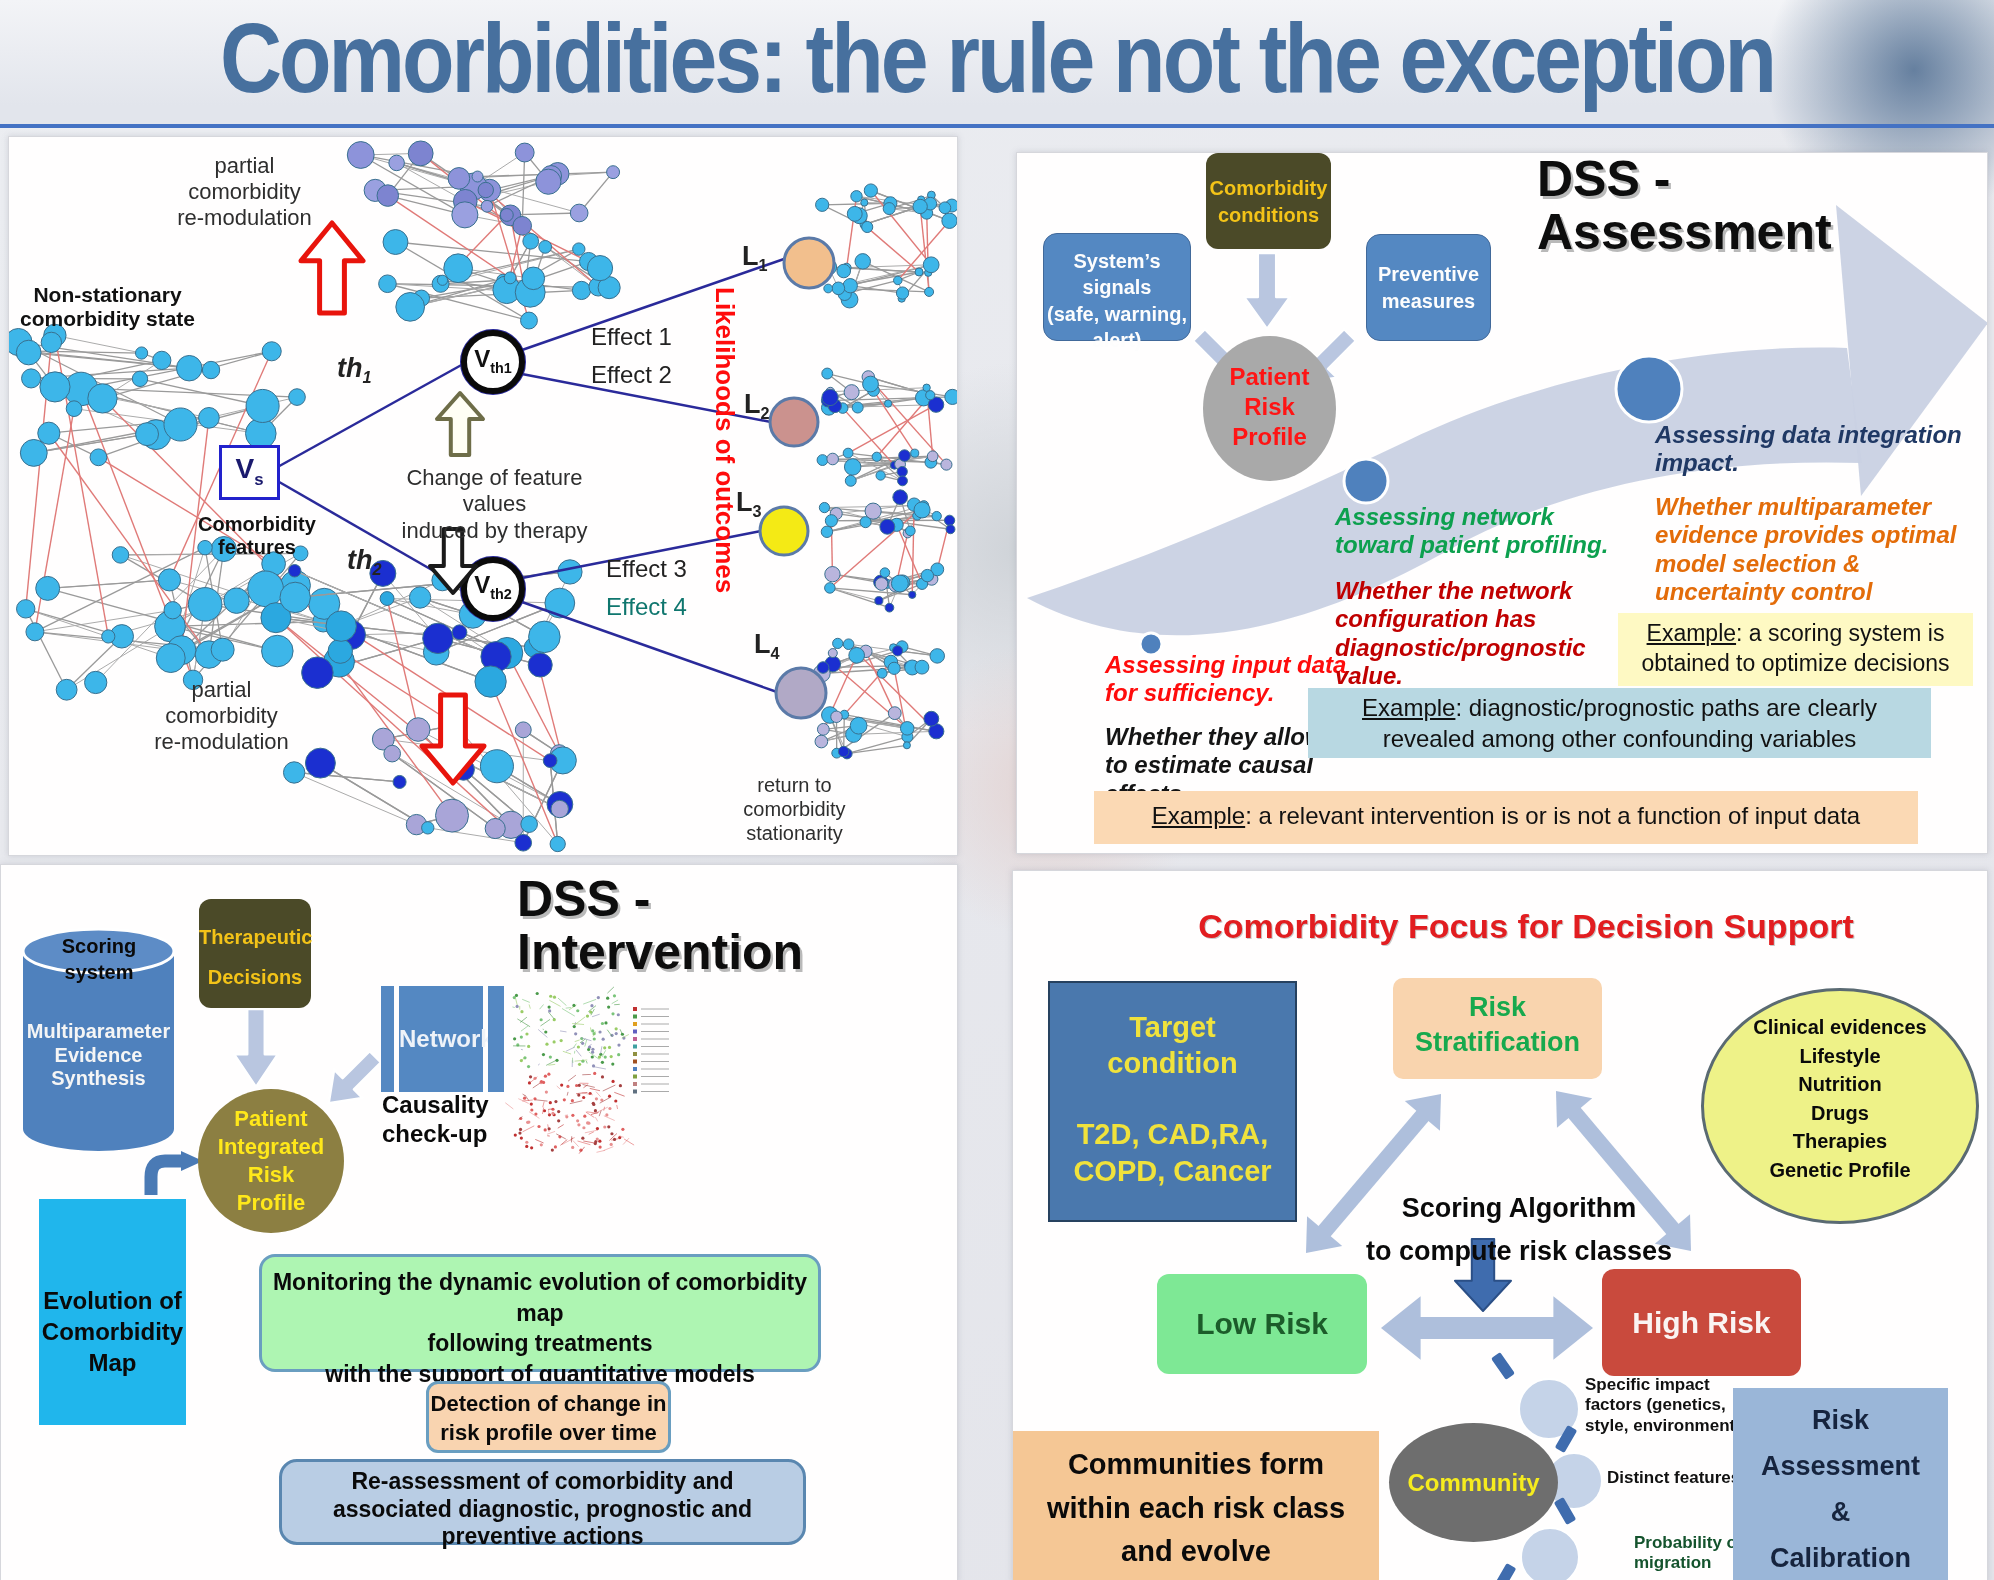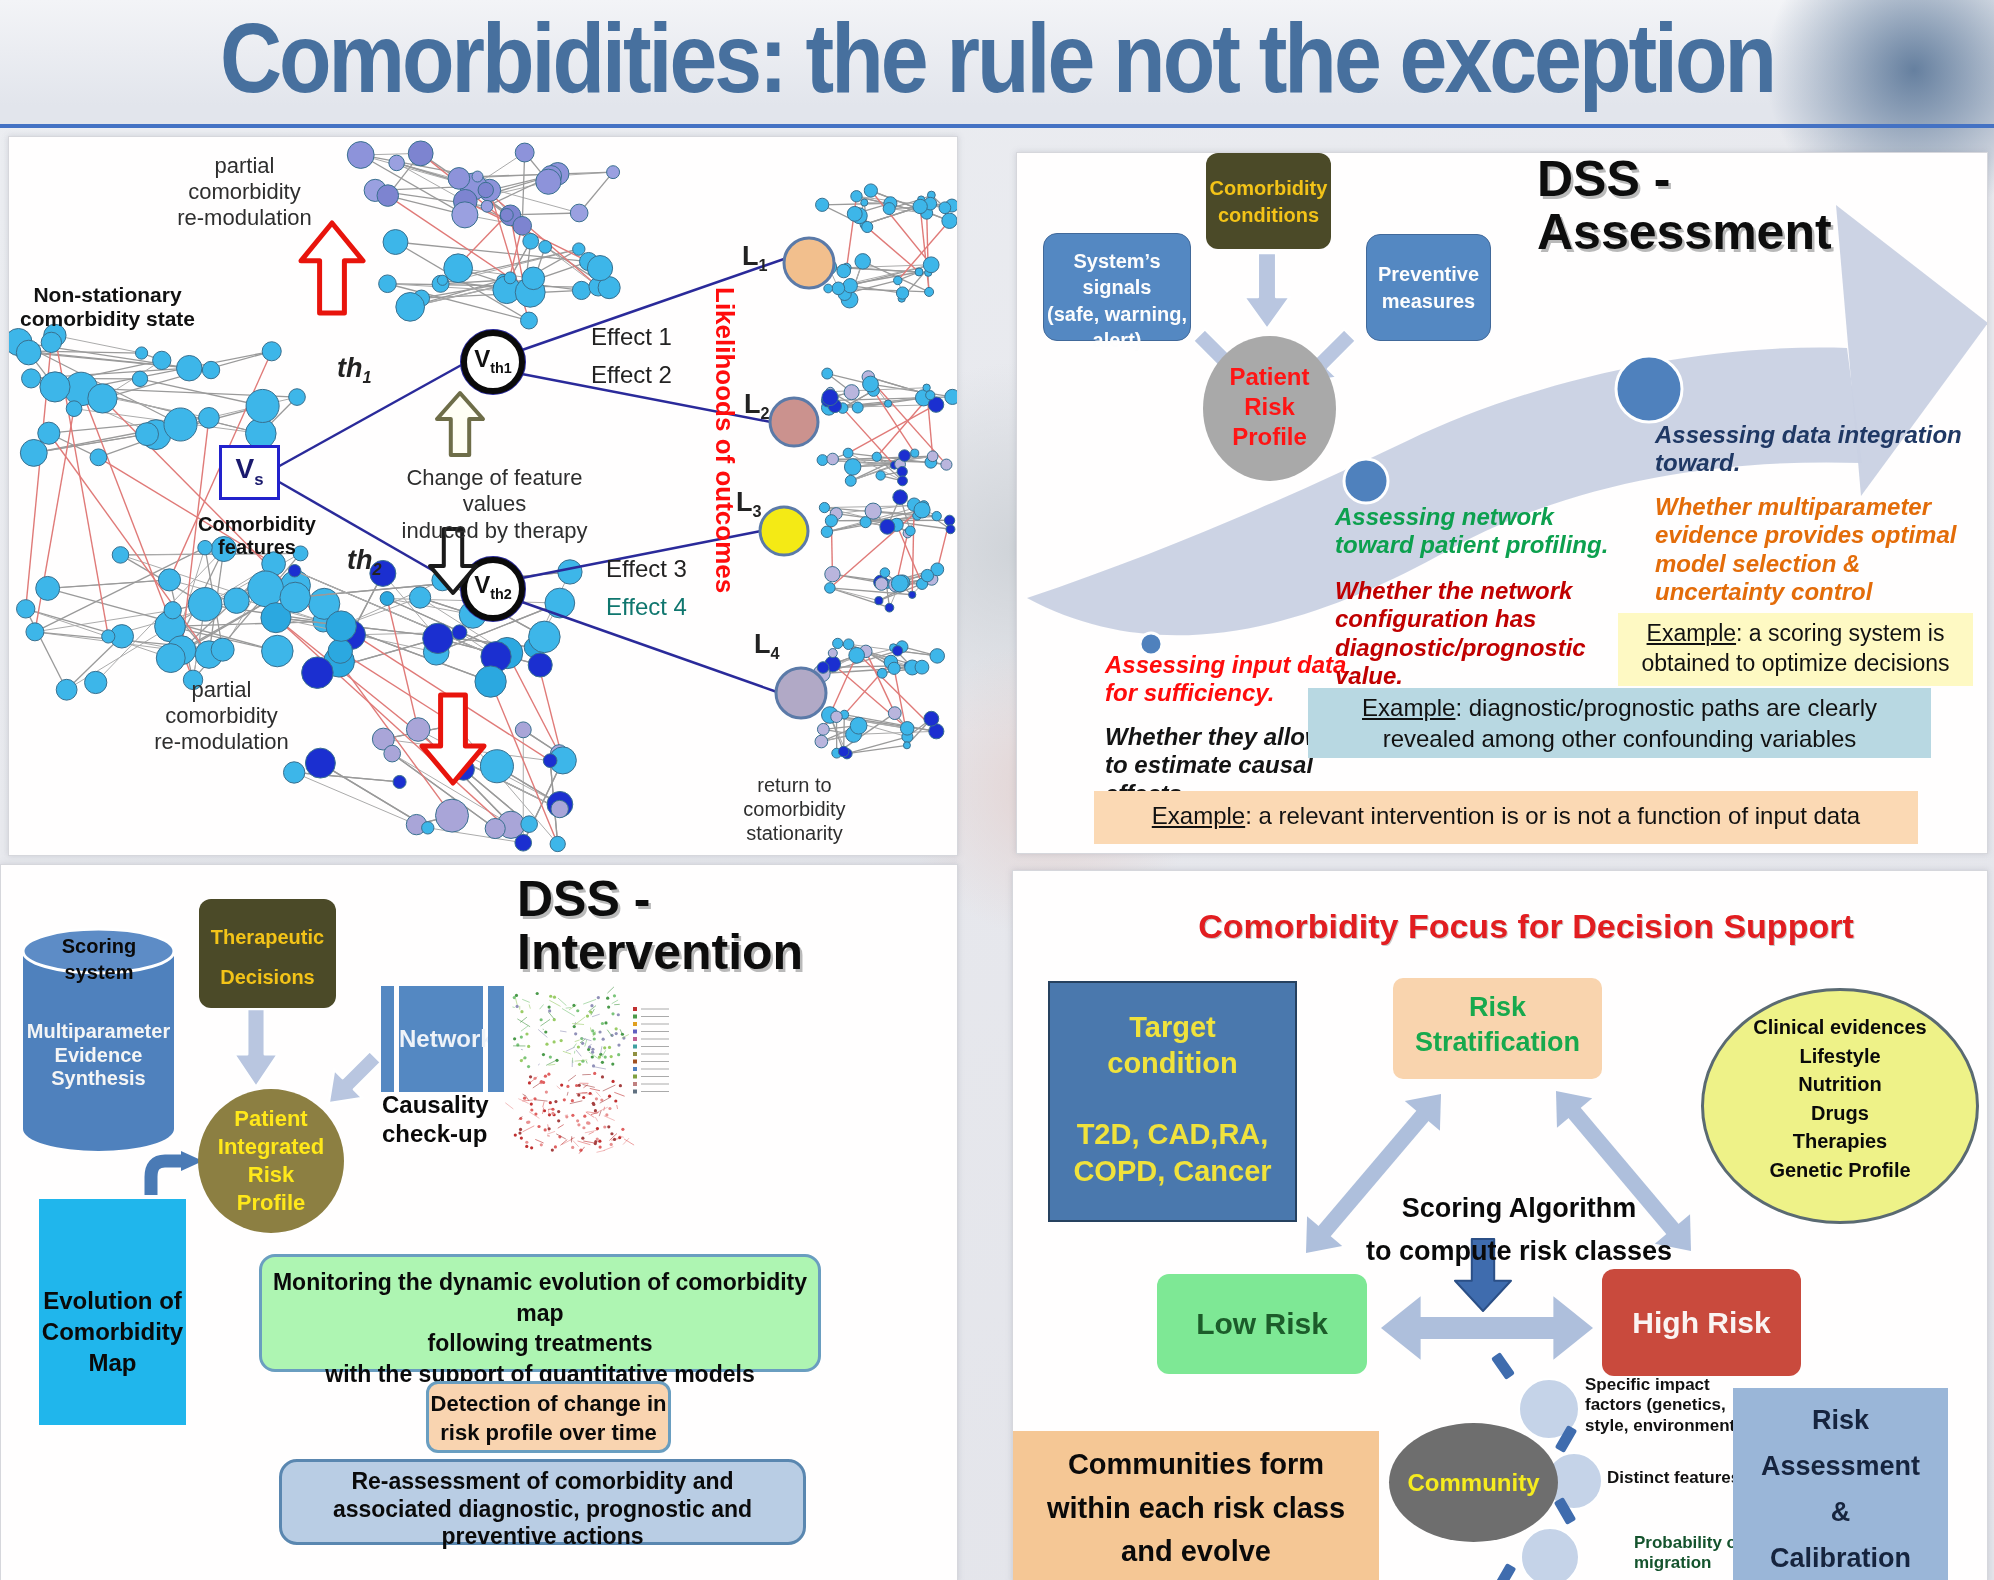--- a/index.html
+++ b/index.html
@@ -940,21 +940,21 @@
 effects.</div>
 
     <div class="abs pre b i" style="left:318px;top:350px;font-size:24px;color:#0ca04e;line-height:1.18;">Assessing network
 toward patient profiling.</div>
     <div class="abs pre b i" style="left:318px;top:424px;font-size:24px;color:#c00000;line-height:1.18;">Whether the network
 configuration has
 diagnostic/prognostic
 value.</div>
 
     <div class="abs pre b i" style="left:638px;top:268px;font-size:24px;color:#1f3864;line-height:1.18;">Assessing data integration
-toward.</div>
+impact.</div>
     <div class="abs pre b i" style="left:638px;top:340px;font-size:24px;color:#e36c09;line-height:1.18;">Whether multiparameter
 evidence provides optimal
 model selection &amp;
 uncertainty control</div>
 
     <div class="abs c exbox" style="left:601px;top:460px;width:355px;height:73px;background:#fef9c3;font-size:23px;padding:6px 8px;box-sizing:border-box;line-height:1.3;">
       <u>Example</u><span>: a scoring system is obtained to optimize decisions</span>
     </div>
     <div class="abs c exbox" style="left:291px;top:535px;width:623px;height:70px;background:#b8d8e2;font-size:24px;padding:4px 10px;box-sizing:border-box;line-height:1.3;">
       <u>Example</u><span>: diagnostic/prognostic paths are clearly revealed among other confounding variables</span>
@@ -1296,21 +1296,21 @@
     <div class="abs pre big-title" style="left:516px;top:8px;">DSS -
 Intervention</div>
 
     <div class="abs pre c b" style="left:28px;top:68px;width:140px;font-size:20px;color:#0a0a0a;line-height:1.3;">Scoring
 system</div>
 
     <div class="abs pre c b" style="left:25px;top:155px;width:145px;font-size:20px;color:#f5f5f5;line-height:1.18;">Multiparameter
 Evidence
 Synthesis</div>
 
-    <div class="abs pre c olivebox" style="left:198px;top:34px;width:137px;height:109px;font-size:20px;padding-top:18px;box-sizing:border-box;line-height:2.0;">Therapeutic
+    <div class="abs pre c olivebox" style="left:198px;top:34px;width:112px;height:109px;font-size:20px;padding-top:18px;box-sizing:border-box;line-height:2.0;">Therapeutic
 Decisions</div>
 
     <div class="abs" style="left:380px;top:121px;width:13px;height:106px;background:#5488c2;"></div>
     <div class="abs pre c b" style="left:398px;top:121px;width:84px;height:106px;background:#5488c2;color:#eef2f8;font-size:24px;line-height:106px;">Network</div>
     <div class="abs" style="left:487px;top:121px;width:16px;height:106px;background:#5488c2;"></div>
 
     <div class="abs pre b" style="left:381px;top:226px;font-size:24px;color:#0a0a0a;line-height:1.2;">Causality
 check-up</div>
 
     <div class="abs pre c b" style="left:197px;top:224px;width:146px;height:144px;border-radius:50%;background:#8c7f42;color:#ffe81a;font-size:22px;padding-top:16px;box-sizing:border-box;line-height:1.28;">Patient

